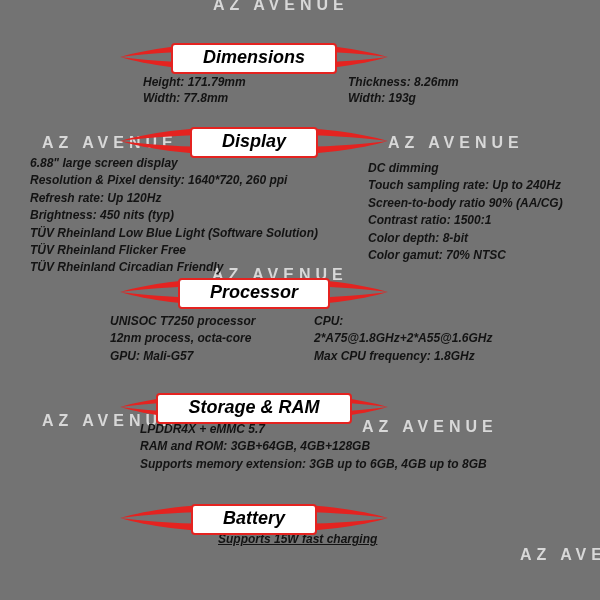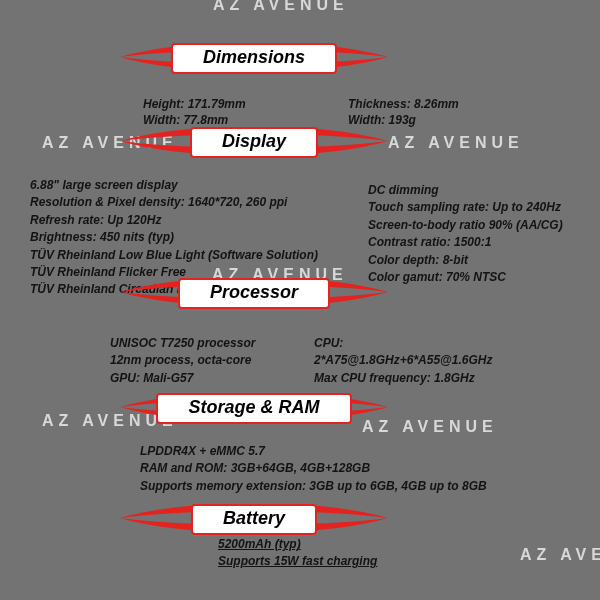--- a/index.html
+++ b/index.html
@@ -33,21 +33,21 @@
     background:#ffffff;
     border:2px solid #e42320;
     border-radius:4px;
     padding:2px 30px 4px;
     font-size:18px; font-weight:bold; font-style:italic;
     color:#000000; white-space:nowrap;
   }
   .col {
     position:absolute; z-index:1;
     font-size:12px; font-weight:bold; font-style:italic;
-    color:#131313; line-height:17.4px; white-space:nowrap;margin-top:22px;
+    color:#131313; line-height:17.4px; white-space:nowrap;
   }
   .col.tight { line-height:15.5px; }
 </style>
 </head>
 <body>
 
 <div class="page">
 
   <span class="watermark" style="left:213px; top:-4px;">AZ AVENUE</span>
   <span class="watermark" style="left:42px;  top:134px;">AZ AVENUE</span>
@@ -117,21 +117,21 @@
       <span>Processor</span>
     </div>
   </div>
   <div class="col" style="left:110px; top:313px;">
     <div>UNISOC T7250 processor</div>
     <div>12nm process, octa-core</div>
     <div>GPU: Mali-G57</div>
   </div>
   <div class="col" style="left:314px; top:313px;">
     <div>CPU:</div>
-    <div>2*A75@1.8GHz+6*A55@1.6GHz</div>
+    <div>2*A75@1.8GHz+2*A55@1.6GHz</div>
     <div>Max CPU frequency: 1.8GHz</div>
   </div>
 
   <div class="section-header" style="top:390px;">
     <svg class="swoosh" viewBox="0 0 280 34">
       <path d="M140,4 C95,1 40,7 6,17 C55,11 100,10 140,12 Z" fill="#e42320"></path>
       <path d="M140,30 C95,33 40,27 6,17 C55,23 100,24 140,22 Z" fill="#e42320"></path>
       <path d="M140,4 C185,1 240,7 274,17 C225,11 180,10 140,12 Z" fill="#e42320"></path>
       <path d="M140,30 C185,33 240,27 274,17 C225,23 180,24 140,22 Z" fill="#e42320"></path>
     </svg>

